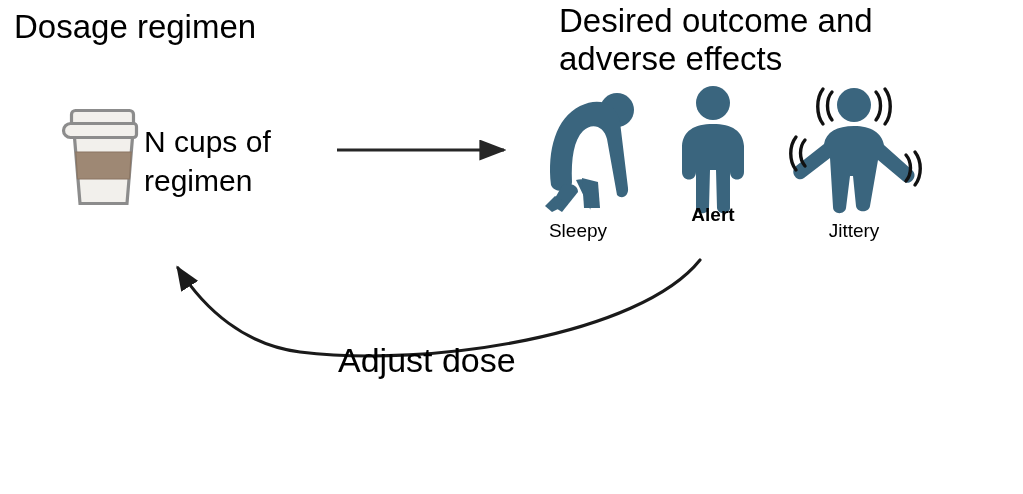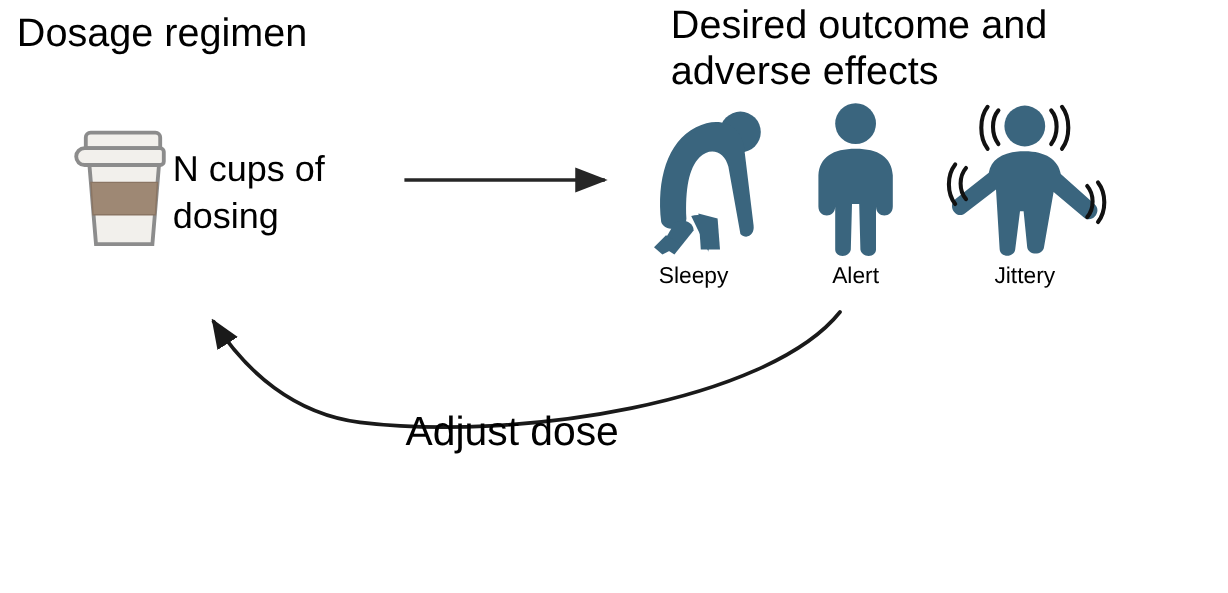--- a/index.html
+++ b/index.html
@@ -43,21 +43,21 @@
   }
 
   
   .fig-caption {
     font-size: 19px;
     color: #000000;
     text-align: center;
     width: 140px;
   }
   #cap-sleepy { left: 508px; top: 220px; }
-  #cap-alert  { left: 643px; top: 220px; }
+  #cap-alert  { left: 643px; top: 204px; font-weight: bold; }
   #cap-jittery{ left: 784px; top: 220px; }
 
   
   #adjust-dose {
     left: 338px;
     top: 341px;
     font-size: 34px;
     color: #000000;
   }
 
@@ -101,21 +101,21 @@
       <path d="M70.5,123.5 h63 a3,3 0 0 1 3,3 v8 a3,3 0 0 1 -3,3 h-63
                a6.5,6.5 0 0 1 0,-14 z" fill="#f2f0ec" stroke="#8c8c8c" stroke-width="3.2"></path>
 
       <path d="M74.5,137.5 h58 l-5.5,66 h-47 z" fill="#f2f0ec" stroke="#8c8c8c" stroke-width="3.2"></path>
 
       <path d="M75.8,152.0 h55.4 l-1.7,27 h-52.0 z" fill="#9e8874" stroke="#8a7563" stroke-width="1.2"></path>
     </g>
   </svg>
 
   <div class="abs" id="cup-label">N cups of
-dosing</div>
+regimen</div>
 
   <svg class="layer" viewBox="0 0 1023 494">
     <defs>
       <marker id="arrowhead-straight" markerWidth="9" markerHeight="7" refX="8.2" refY="3.5" orient="auto" markerUnits="strokeWidth">
         <path d="M0,0 L9,3.5 L0,7 z" fill="#262626"></path>
       </marker>
       <marker id="arrowhead-curve" markerWidth="8" markerHeight="6.5" refX="7" refY="3.25" orient="auto" markerUnits="strokeWidth">
         <path d="M0,0 L8,3.25 L0,6.5 z" fill="#1a1a1a"></path>
       </marker>
     </defs>

